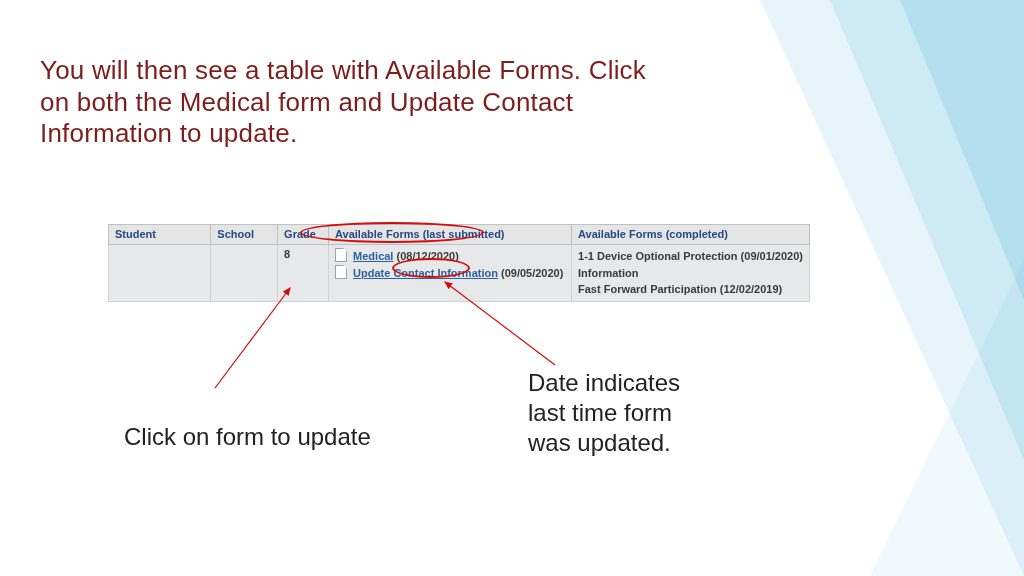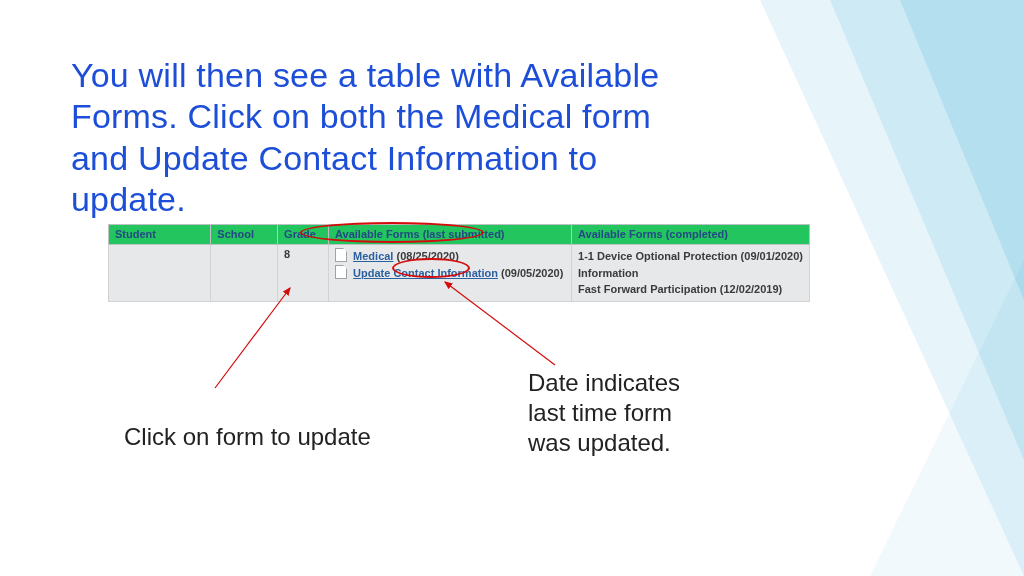--- a/index.html
+++ b/index.html
@@ -20,41 +20,40 @@
   .bg-tri {
     position: absolute;
     inset: 0;
     pointer-events: none;
   }
   .title {
     position: absolute;
     left: 40px;
     top: 55px;
     width: 640px;
-    color: #1d4ed8;
-    font-size: 34px;
+    color: #7f1d1d;
+    font-size: 26px;
     line-height: 1.22;
     letter-spacing: 0.2px;
-    margin-left: 31px;
   }
   
   .table-wrap {
     position: absolute;
     left: 108px;
     top: 224px;
     width: 702px;
     font-family: Arial, Helvetica, sans-serif;
   }
   table {
     border-collapse: collapse;
     width: 100%;
     font-size: 11px;
   }
   thead th {
-    background: #22c55e;
+    background: #e5e5e5;
     color: #244985;
     font-weight: bold;
     text-align: left;
     padding: 3px 6px 4px 6px;
     border: 1px solid #bfc2c4;
     white-space: nowrap;
   }
   tbody td {
     background: #e7e8ea;
     color: #3b3b3b;
@@ -150,21 +149,21 @@
       </thead>
       <tbody>
         <tr>
           <td></td>
           <td></td>
           <td>8</td>
           <td class="forms-cell">
             <div>
               <span class="doc-icon"></span>
               <a href="#" class="form-link">Medical</a>
-              <span class="date-paren">(08/25/2020)</span>
+              <span class="date-paren">(08/12/2020)</span>
             </div>
             <div>
               <span class="doc-icon"></span>
               <a href="#" class="form-link">Update Contact Information</a>
               <span class="date-paren">(09/05/2020)</span>
             </div>
           </td>
           <td class="forms-cell">
             <div>1-1 Device Optional Protection (09/01/2020)</div>
             <div>Information</div>

